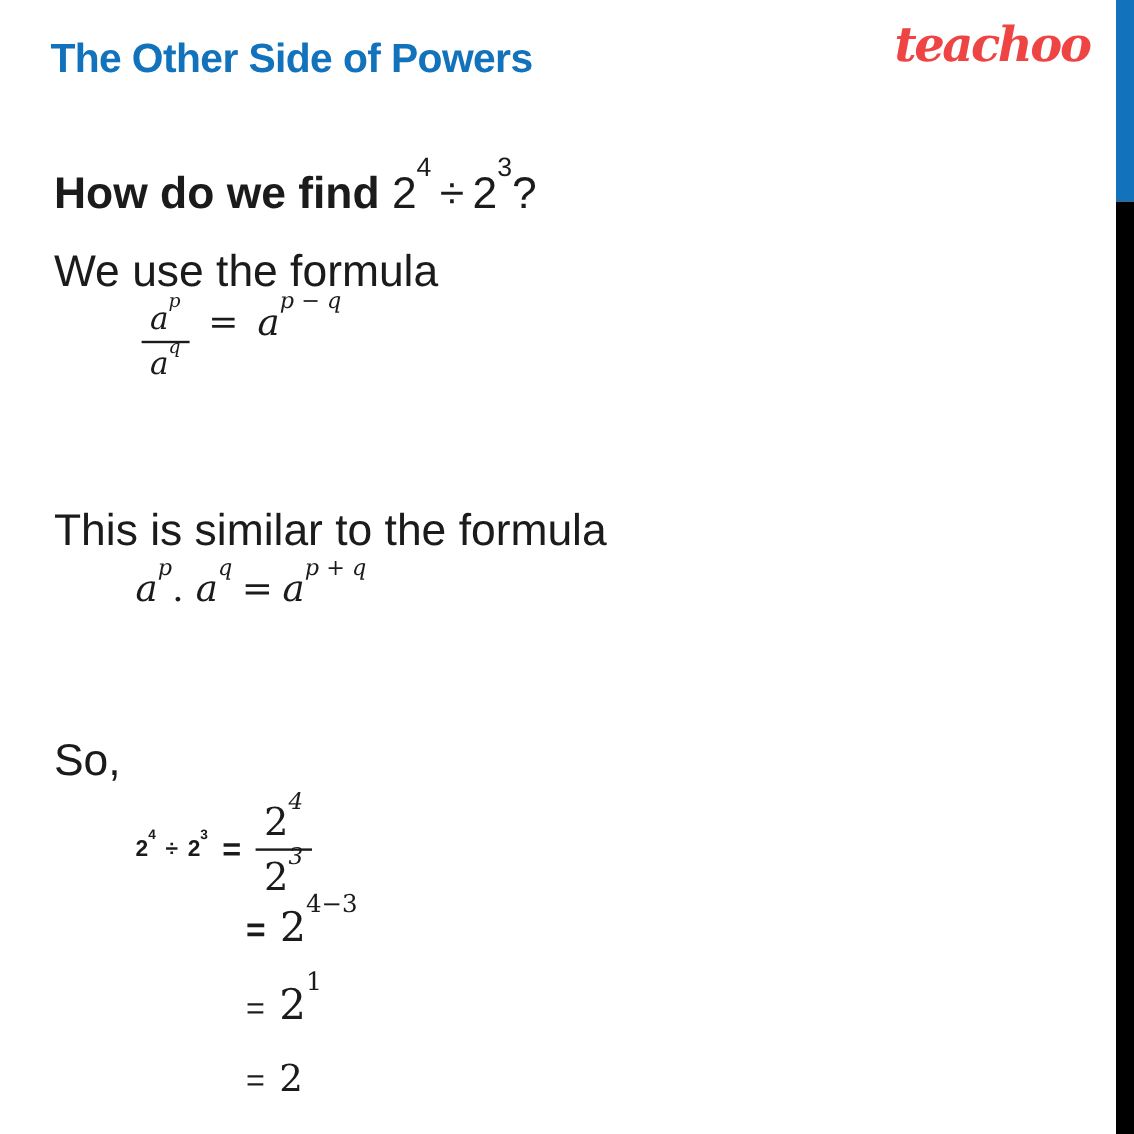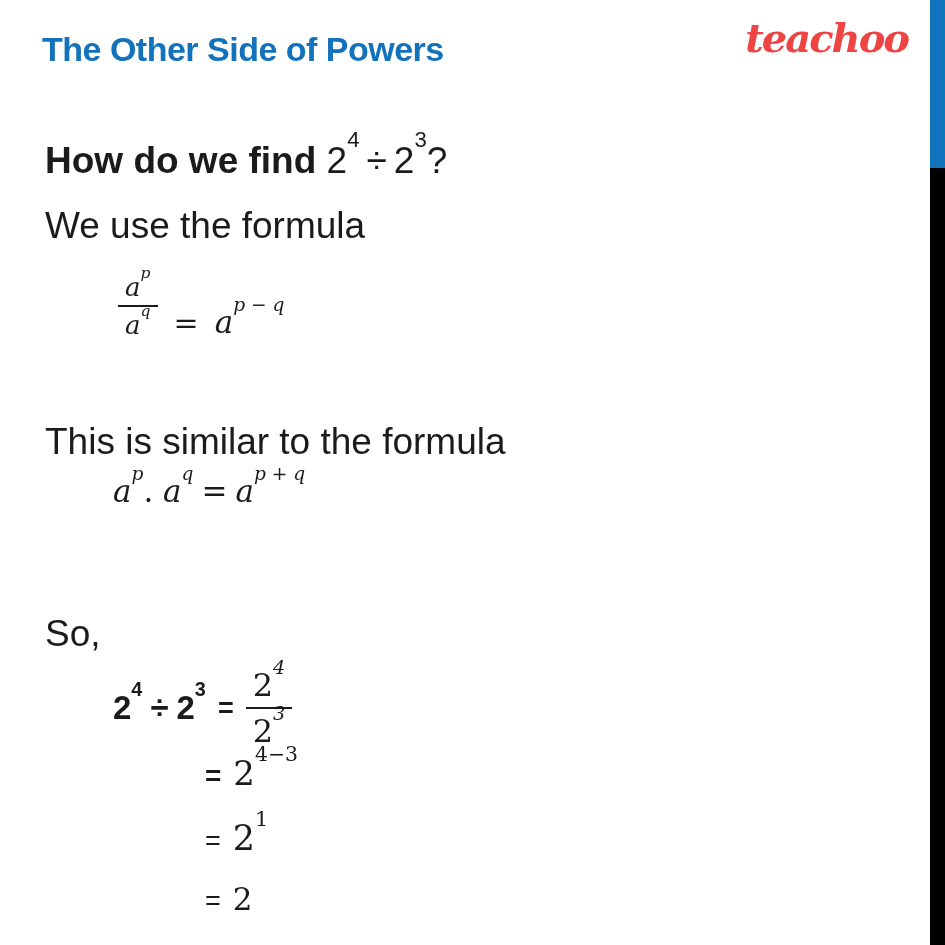--- a/index.html
+++ b/index.html
@@ -50,40 +50,40 @@
   .math-serif i { font-style: italic; }
   .math-serif sup { font-style: italic; }
 
   
   .frac { display: inline-block; text-align: center; vertical-align: middle; }
   .frac .num { display: block; border-bottom: 2px solid #1b1b1b; padding: 0 7px 3px; }
   .frac .den { display: block; padding-top: 3px; }
 
   
   .formula-div {
-    position: absolute; left: 118px; top: 272px;
-    display: flex; align-items: flex-end; gap: 16px;
+    position: absolute; left: 118px; top: 251px;
+    display: flex; align-items: flex-start; gap: 16px;
     font-size: 26px;
   }
   .formula-div .rhs { font-size: 31px; }
   .formula-div .eq { font-size: 30px; }
 
   
   .formula-mul {
     position: absolute; left: 113px; top: 473px;
     font-size: 31px;
   }
   .formula-mul .eq { margin: 0 8px; }
 
   
   .sol1 {
     position: absolute; left: 113px; top: 666px;
     display: flex; align-items: center; gap: 12px;
   }
-  .sol1 .bold-expr { font-size: 33px; font-weight: bold; }
+  .sol1 .bold-expr { font-size: 19px; font-weight: bold; }
   .sol1 .bold-expr .op { margin: 0 8px; }
   .sol1 .eqb { font-size: 27px; font-weight: bold; }
   .sol1 .frac-small { font-size: 32px; }
 
   .sol-step { position: absolute; left: 205px; }
   .sol2 { top: 753px; font-size: 28px; font-weight: bold; }
   .sol2 .val { font-family: "DejaVu Serif", serif; font-size: 34px; font-weight: normal; margin-left: 12px; }
   .sol3 { top: 818px; font-size: 27px; }
   .sol3 .val { font-family: "DejaVu Serif", serif; font-size: 35px; margin-left: 12px; }
   .sol4 { top: 881px; font-size: 27px; }

